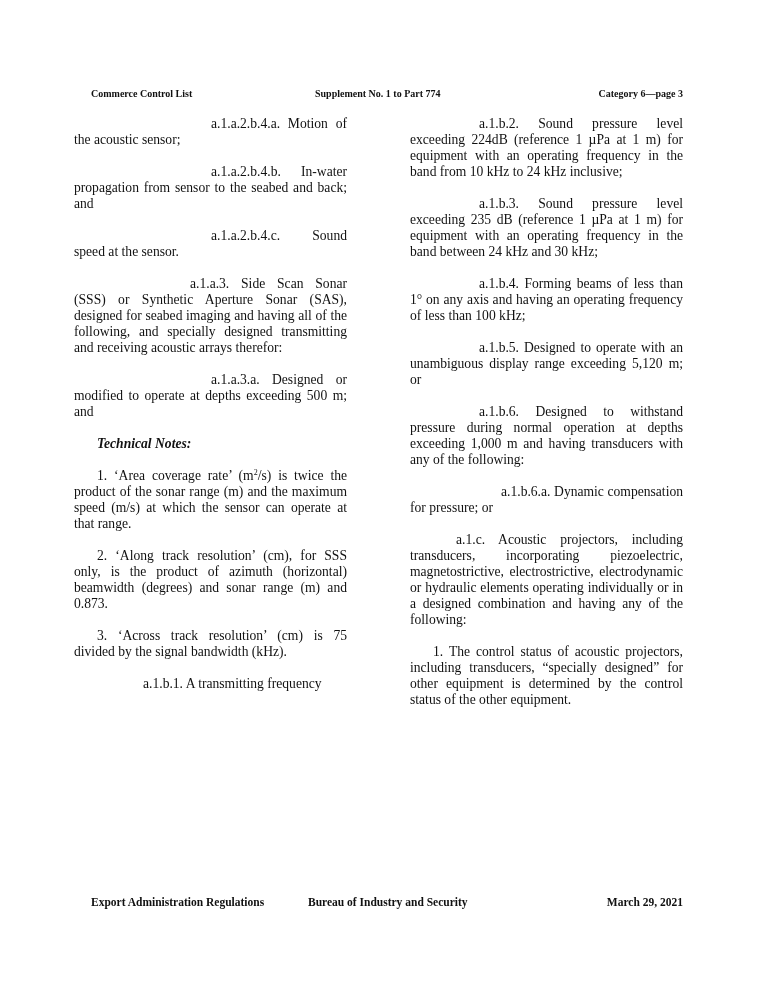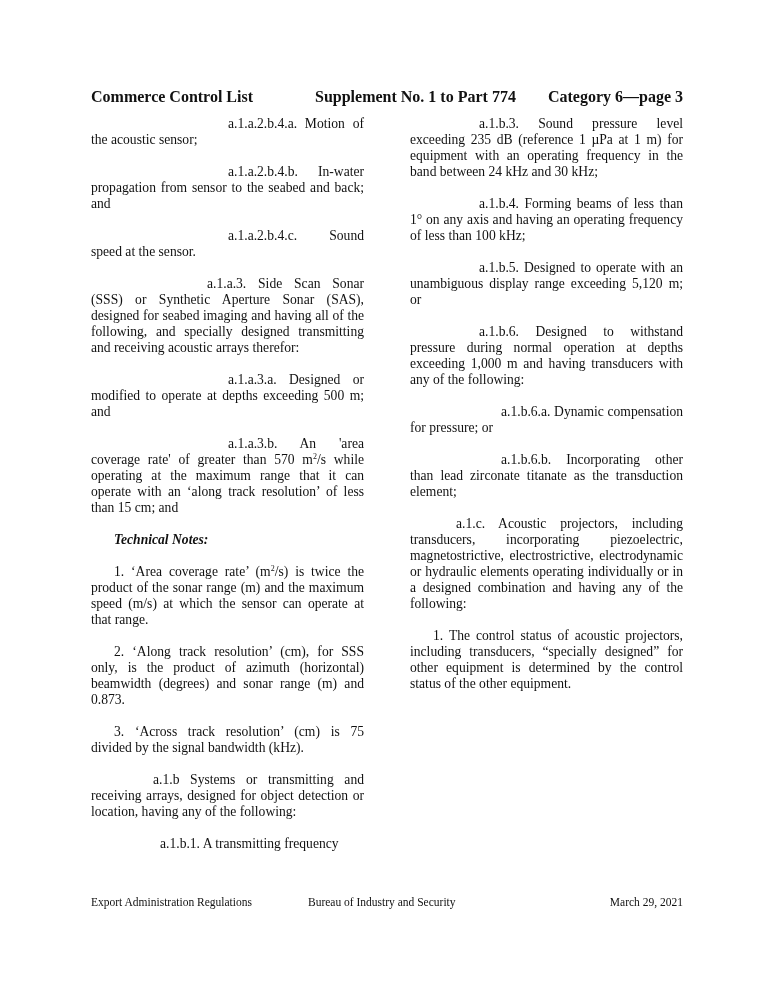--- a/index.html
+++ b/index.html
@@ -1,25 +1,25 @@
 <!DOCTYPE html>
 <html><head>
 <meta charset="utf-8">
 <style>
   html, body { margin: 0; padding: 0; background: #ffffff; }
   body { width: 773px; height: 1000px; position: relative; overflow: hidden;
          font-family: "Liberation Serif", serif; color: #111; }
   .hdr { position: absolute; top: 88px; left: 91px; width: 592px; height: 16px;
-         font-weight: bold; font-size: 16px; }
+         font-weight: bold; font-size: 10px; }
   .hdr span { position: absolute; top: 0; white-space: nowrap; }
   .ftr { position: absolute; top: 896px; left: 91px; width: 592px; height: 16px;
-         font-weight: normal; font-size: 11.5px; }
+         font-weight: bold; font-size: 11.5px; }
   .ftr span { position: absolute; top: 0; white-space: nowrap; }
   .col { position: absolute; top: 116px; width: 273px; font-size: 13.6px; line-height: 16px; }
-  .col.left { left: 91px; }
+  .col.left { left: 74px; }
   .col.right { left: 410px; }
   .p { margin: 0 0 16px 0; text-align: justify; text-align-last: auto; }
   .p.last { margin-bottom: 0; }
   .i1 { text-indent: 137px; }
   .i2 { text-indent: 116px; }
   .i3 { text-indent: 69px; }
   .i4 { text-indent: 62px; }
   .i5 { text-indent: 91px; }
   .i6 { text-indent: 46px; }
   .ni { text-indent: 23px; }
@@ -35,36 +35,34 @@
   <span style="left:224px">Supplement No. 1 to Part 774</span>
   <span style="right:0">Category 6—page 3</span>
 </div>
 
 <div class="col left">
   <p class="p i1">a.1.a.2.b.4.a. Motion of the acoustic sensor;</p>
   <p class="p i1"><span>a.1.a.2.b.4.b. In-water propagation from sensor to the seabed and back; </span><span class="it">and</span></p>
   <p class="p i1">a.1.a.2.b.4.c. Sound speed at the sensor.</p>
   <p class="p i2">a.1.a.3. Side Scan Sonar (SSS) or Synthetic Aperture Sonar (SAS), designed for seabed imaging and having all of the following, and specially designed transmitting and receiving acoustic arrays therefor:</p>
   <p class="p i1">a.1.a.3.a. Designed or modified to operate at depths exceeding 500 m; and</p>
-  <p class="p i1"><span>a.1.a.3.b. An 'area coverage rate' of greater than 570 m</span><sup>2</sup><span>/s while operating at the maximum range that it can operate with an ‘along track resolution’ of less than 15 cm; </span><span class="it">and</span></p>
   <p class="hd">Technical Notes:</p>
   <p class="p ni it"><span>1. ‘Area coverage rate’ (m</span><sup>2</sup><span>/s) is twice the product of the sonar range (m) and the maximum speed (m/s) at which the sensor can operate at that range.</span></p>
   <p class="p ni it">2. ‘Along track resolution’ (cm), for SSS only, is the product of azimuth (horizontal) beamwidth (degrees) and sonar range (m) and 0.873.</p>
   <p class="p ni it">3. ‘Across track resolution’ (cm) is 75 divided by the signal bandwidth (kHz).</p>
-  <p class="p i4">a.1.b Systems or transmitting and receiving arrays, designed for object detection or location, having any of the following:</p>
   <p class="p last i3">a.1.b.1. A transmitting frequency</p>
 </div>
 
 <div class="col right">
+  <p class="p i3">a.1.b.2. Sound pressure level exceeding 224dB (reference 1 µPa at 1 m) for equipment with an operating frequency in the band from 10 kHz to 24 kHz inclusive;</p>
   <p class="p i3">a.1.b.3. Sound pressure level exceeding 235 dB (reference 1 µPa at 1 m) for equipment with an operating frequency in the band between 24 kHz and 30 kHz;</p>
   <p class="p i3">a.1.b.4. Forming beams of less than 1° on any axis and having an operating frequency of less than 100 kHz;</p>
   <p class="p i3"><span>a.1.b.5. Designed to operate with an unambiguous display range exceeding 5,120 m; </span><span class="it">or</span></p>
   <p class="p i3">a.1.b.6. Designed to withstand pressure during normal operation at depths exceeding 1,000 m and having transducers with any of the following:</p>
   <p class="p i5"><span>a.1.b.6.a. Dynamic compensation for pressure; </span><span class="it">or</span></p>
-  <p class="p i5">a.1.b.6.b. Incorporating other than lead zirconate titanate as the transduction element;</p>
   <p class="p i6">a.1.c. Acoustic projectors, including transducers, incorporating piezoelectric, magnetostrictive, electrostrictive, electrodynamic or hydraulic elements operating individually or in a designed combination and having any of the following:</p>
   <p class="p ni it">1. The control status of acoustic projectors, including transducers, “specially designed” for other equipment is determined by the control status of the other equipment.</p>
 </div>
 
 <div class="ftr">
   <span style="left:0">Export Administration Regulations</span>
   <span style="left:217px">Bureau of Industry and Security</span>
   <span style="right:0">March 29, 2021</span>
 </div>
 

